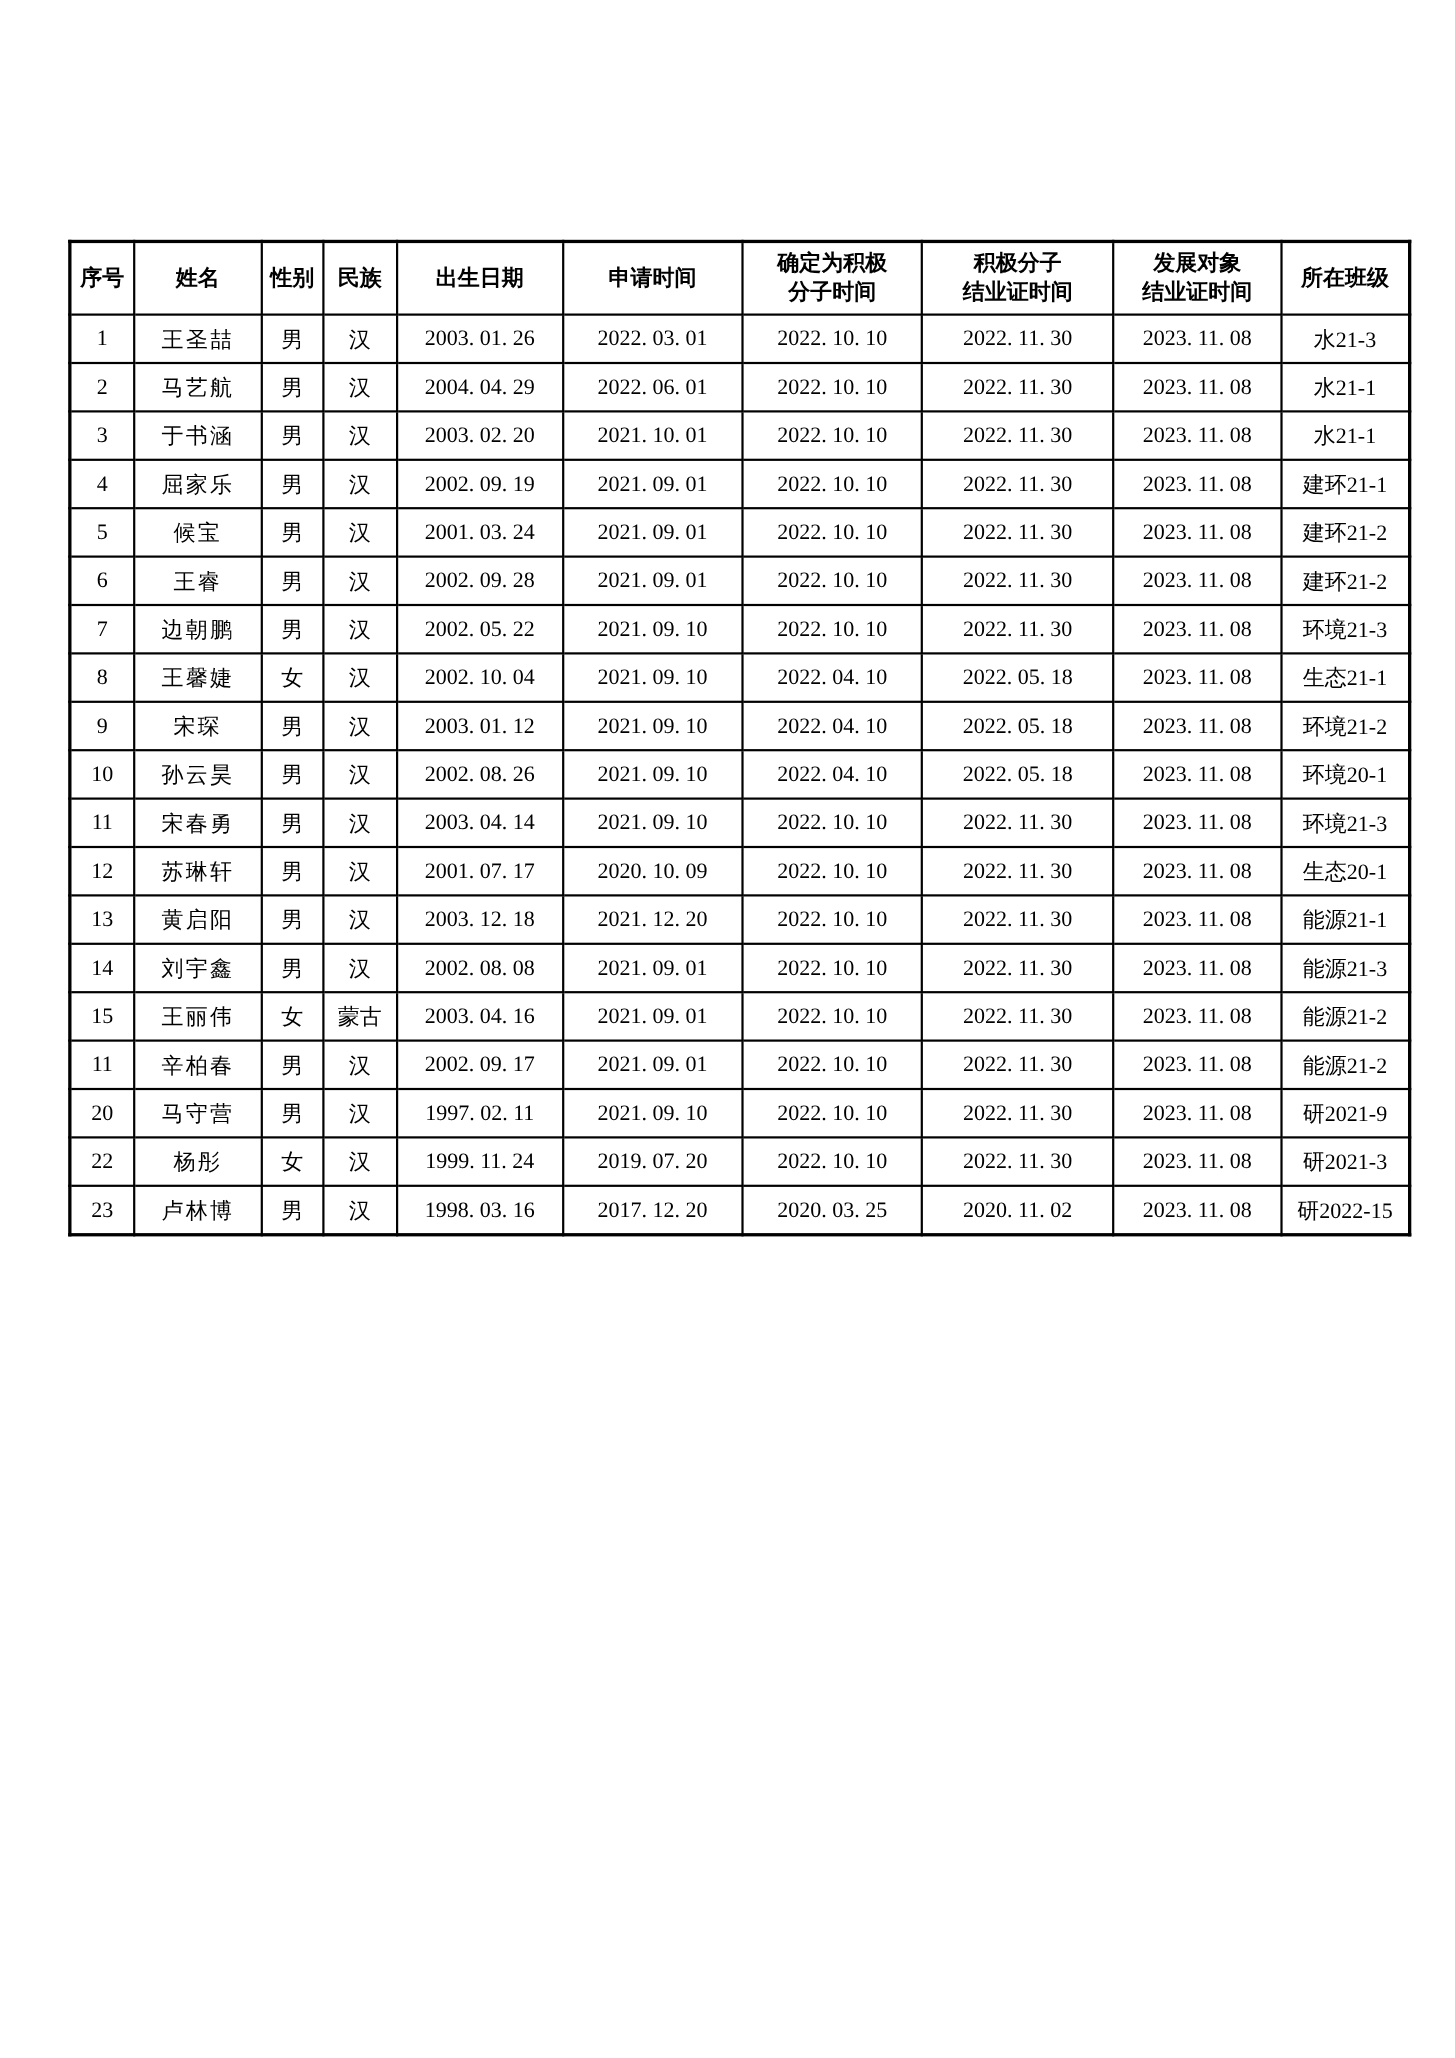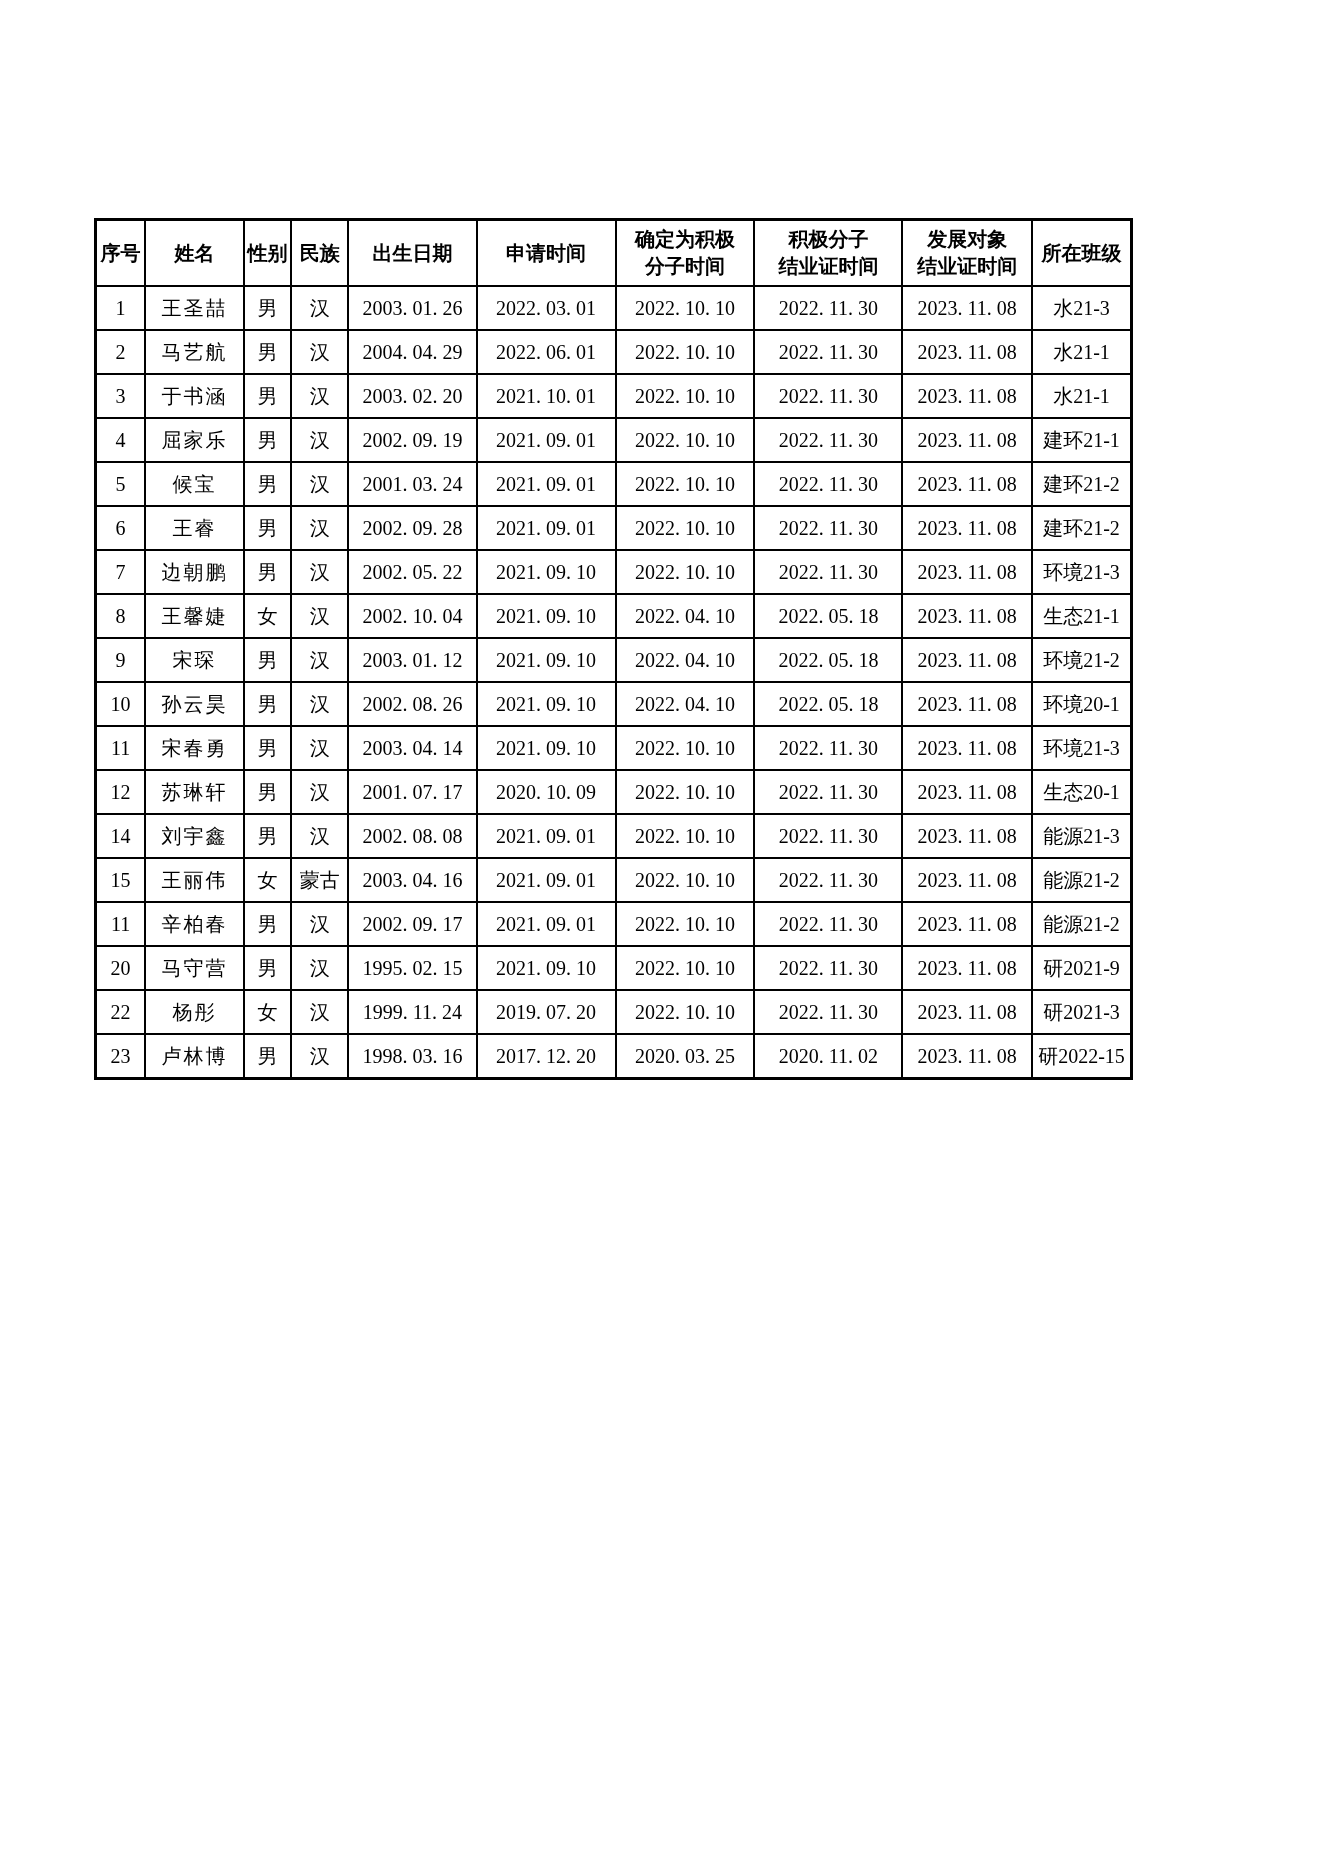--- a/index.html
+++ b/index.html
@@ -12,25 +12,24 @@
     width: 1323px;
     height: 1871px;
     background: #ffffff;
     font-family: "Liberation Serif", "DejaVu Serif", serif;
     color: #000000;
   }
   table.roster {
     position: absolute;
     left: 62px;
     top: 218px;
-    width: 1039px;
+    width: 1221px;
     border-collapse: collapse;
     table-layout: fixed;
     border: 3px solid #000000;
-    margin-left: 32px;
   }
   col.col-0 { width: 4.8%; }
   col.col-1 { width: 9.5%; }
   col.col-2 { width: 4.6%; }
   col.col-3 { width: 5.5%; }
   col.col-4 { width: 12.4%; }
   col.col-5 { width: 13.4%; }
   col.col-6 { width: 13.4%; }
   col.col-7 { width: 14.3%; }
   col.col-8 { width: 12.5%; }
@@ -239,20 +238,32 @@
           <td class="cell-gender">男</td>
           <td class="cell-ethnicity">汉</td>
           <td class="cell-birth_date">2001. 07. 17</td>
           <td class="cell-apply_time">2020. 10. 09</td>
           <td class="cell-activist_confirm_time">2022. 10. 10</td>
           <td class="cell-activist_cert_time">2022. 11. 30</td>
           <td class="cell-development_cert_time">2023. 11. 08</td>
           <td class="cell-class">生态20-1</td>
         </tr>
         <tr>
+          <td class="cell-index">13</td>
+          <td class="cell-name">黄启阳</td>
+          <td class="cell-gender">男</td>
+          <td class="cell-ethnicity">汉</td>
+          <td class="cell-birth_date">2003. 12. 18</td>
+          <td class="cell-apply_time">2021. 12. 20</td>
+          <td class="cell-activist_confirm_time">2022. 10. 10</td>
+          <td class="cell-activist_cert_time">2022. 11. 30</td>
+          <td class="cell-development_cert_time">2023. 11. 08</td>
+          <td class="cell-class">能源21-1</td>
+        </tr>
+        <tr>
           <td class="cell-index">14</td>
           <td class="cell-name">刘宇鑫</td>
           <td class="cell-gender">男</td>
           <td class="cell-ethnicity">汉</td>
           <td class="cell-birth_date">2002. 08. 08</td>
           <td class="cell-apply_time">2021. 09. 01</td>
           <td class="cell-activist_confirm_time">2022. 10. 10</td>
           <td class="cell-activist_cert_time">2022. 11. 30</td>
           <td class="cell-development_cert_time">2023. 11. 08</td>
           <td class="cell-class">能源21-3</td>
@@ -279,21 +290,21 @@
           <td class="cell-activist_confirm_time">2022. 10. 10</td>
           <td class="cell-activist_cert_time">2022. 11. 30</td>
           <td class="cell-development_cert_time">2023. 11. 08</td>
           <td class="cell-class">能源21-2</td>
         </tr>
         <tr>
           <td class="cell-index">20</td>
           <td class="cell-name">马守营</td>
           <td class="cell-gender">男</td>
           <td class="cell-ethnicity">汉</td>
-          <td class="cell-birth_date">1995. 02. 15</td>
+          <td class="cell-birth_date">1997. 02. 11</td>
           <td class="cell-apply_time">2021. 09. 10</td>
           <td class="cell-activist_confirm_time">2022. 10. 10</td>
           <td class="cell-activist_cert_time">2022. 11. 30</td>
           <td class="cell-development_cert_time">2023. 11. 08</td>
           <td class="cell-class">研2021-9</td>
         </tr>
         <tr>
           <td class="cell-index">22</td>
           <td class="cell-name">杨彤</td>
           <td class="cell-gender">女</td>

